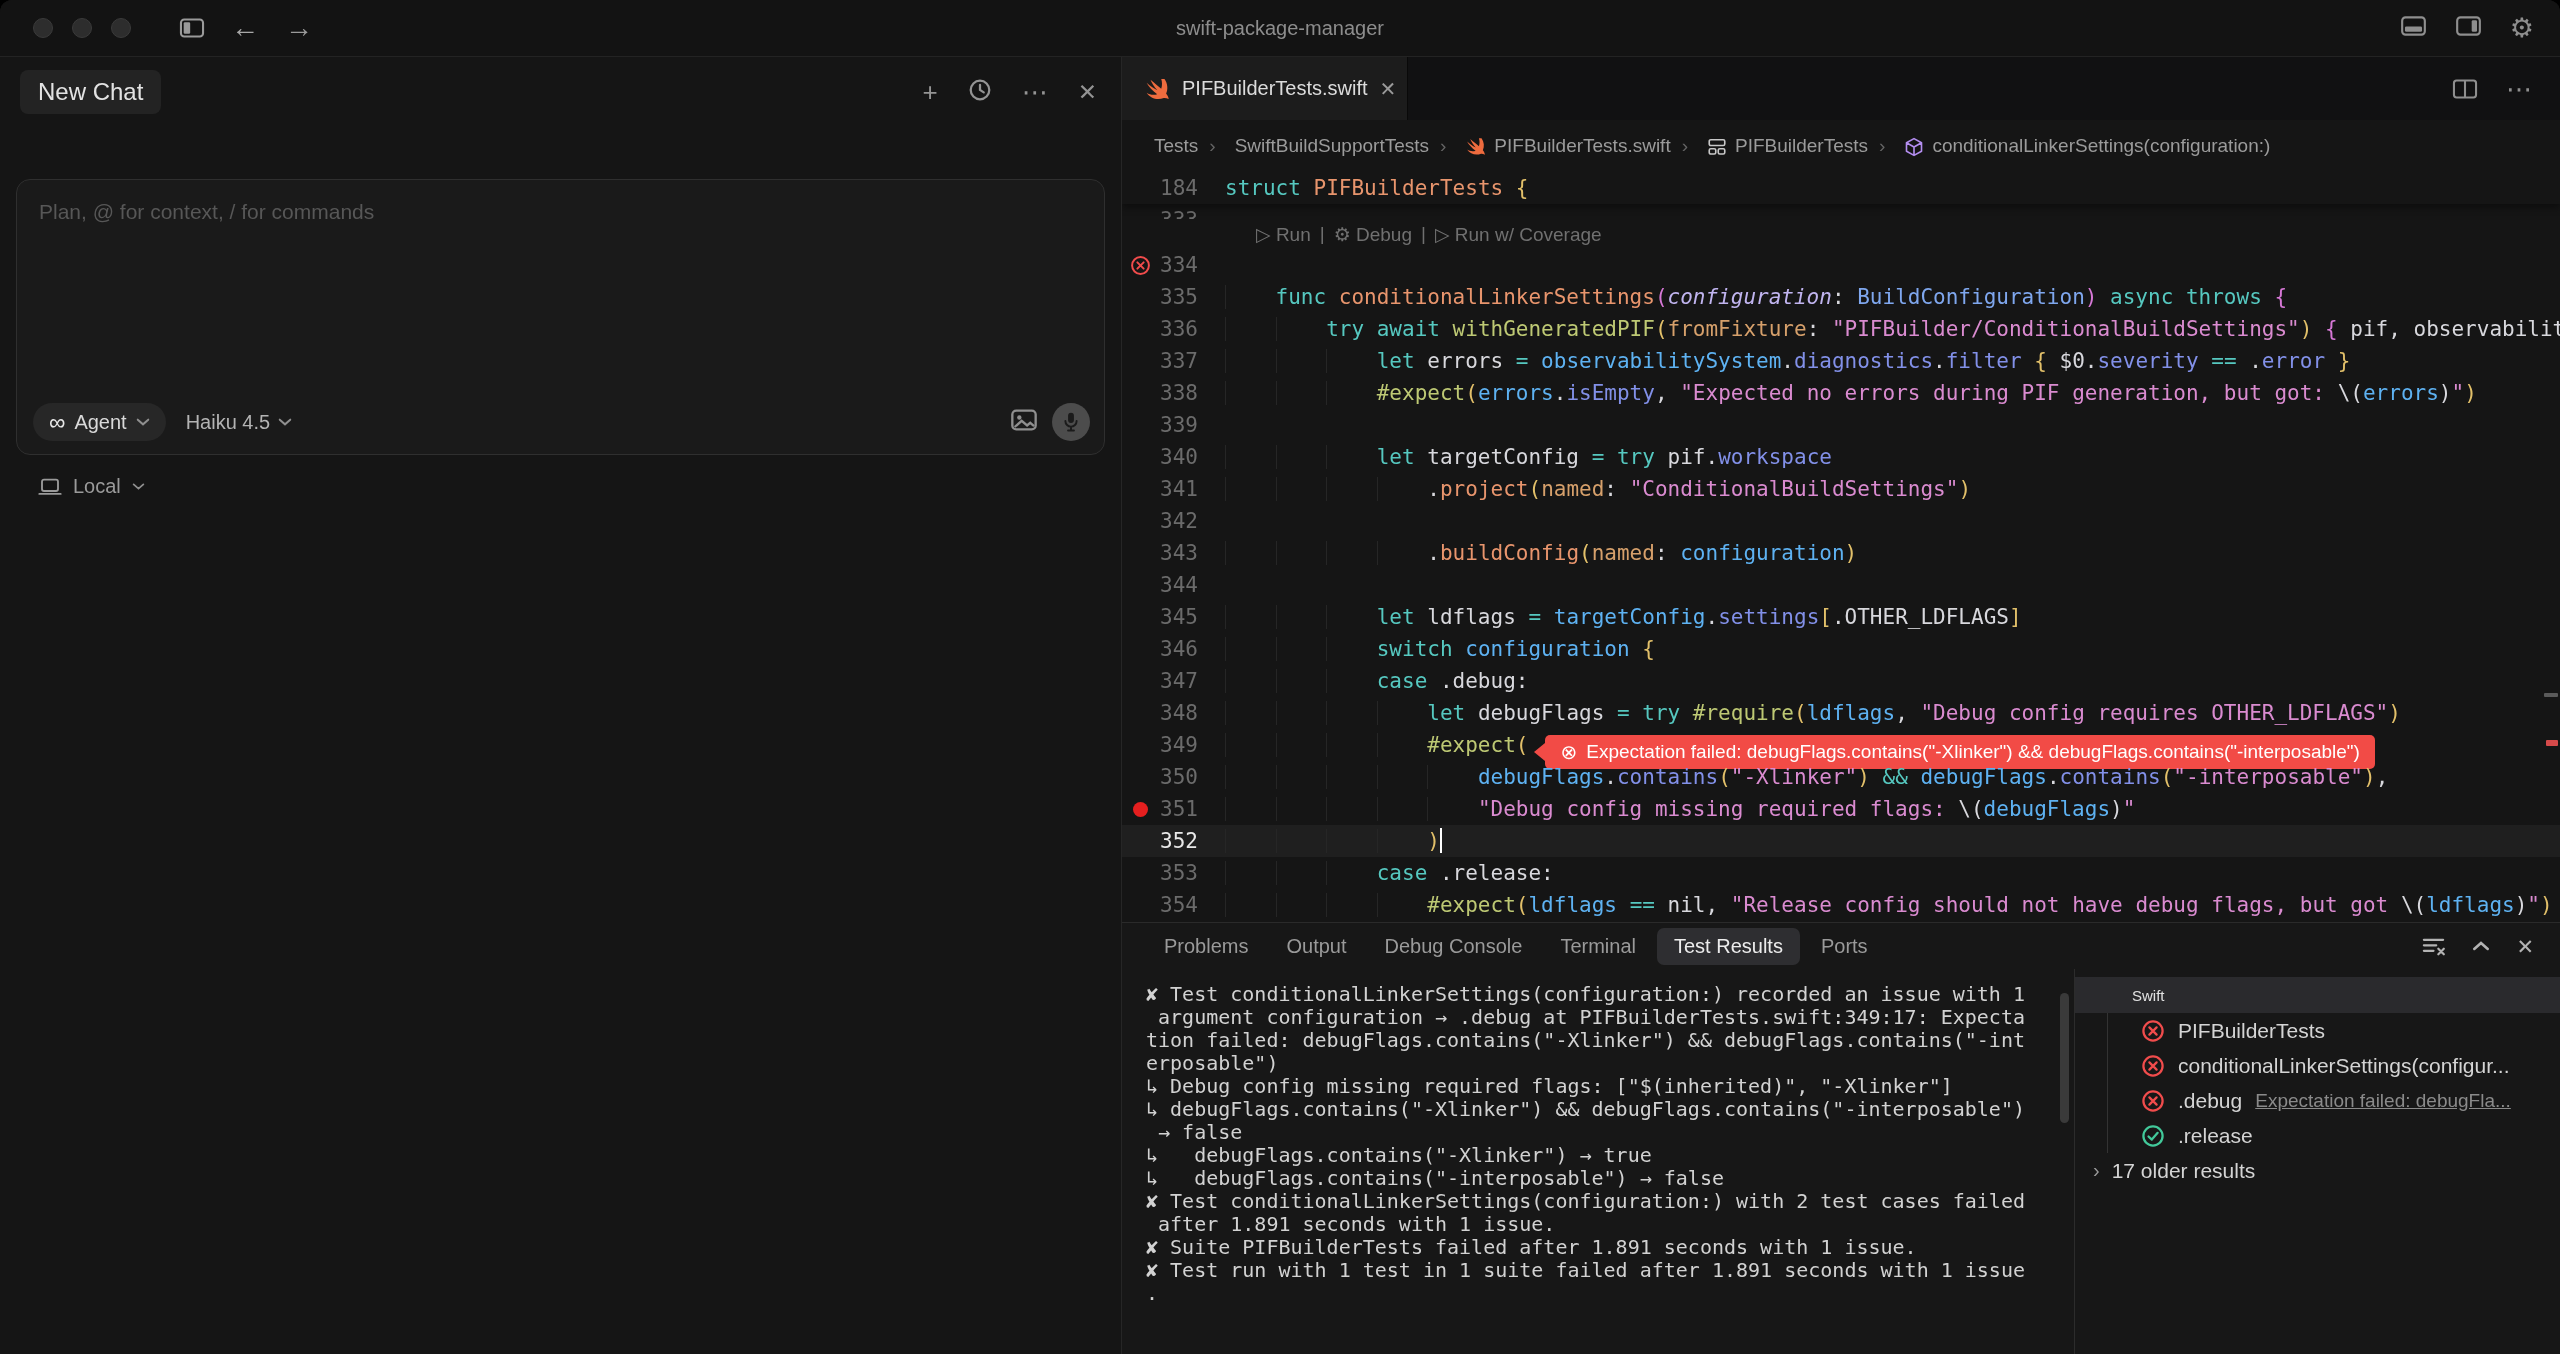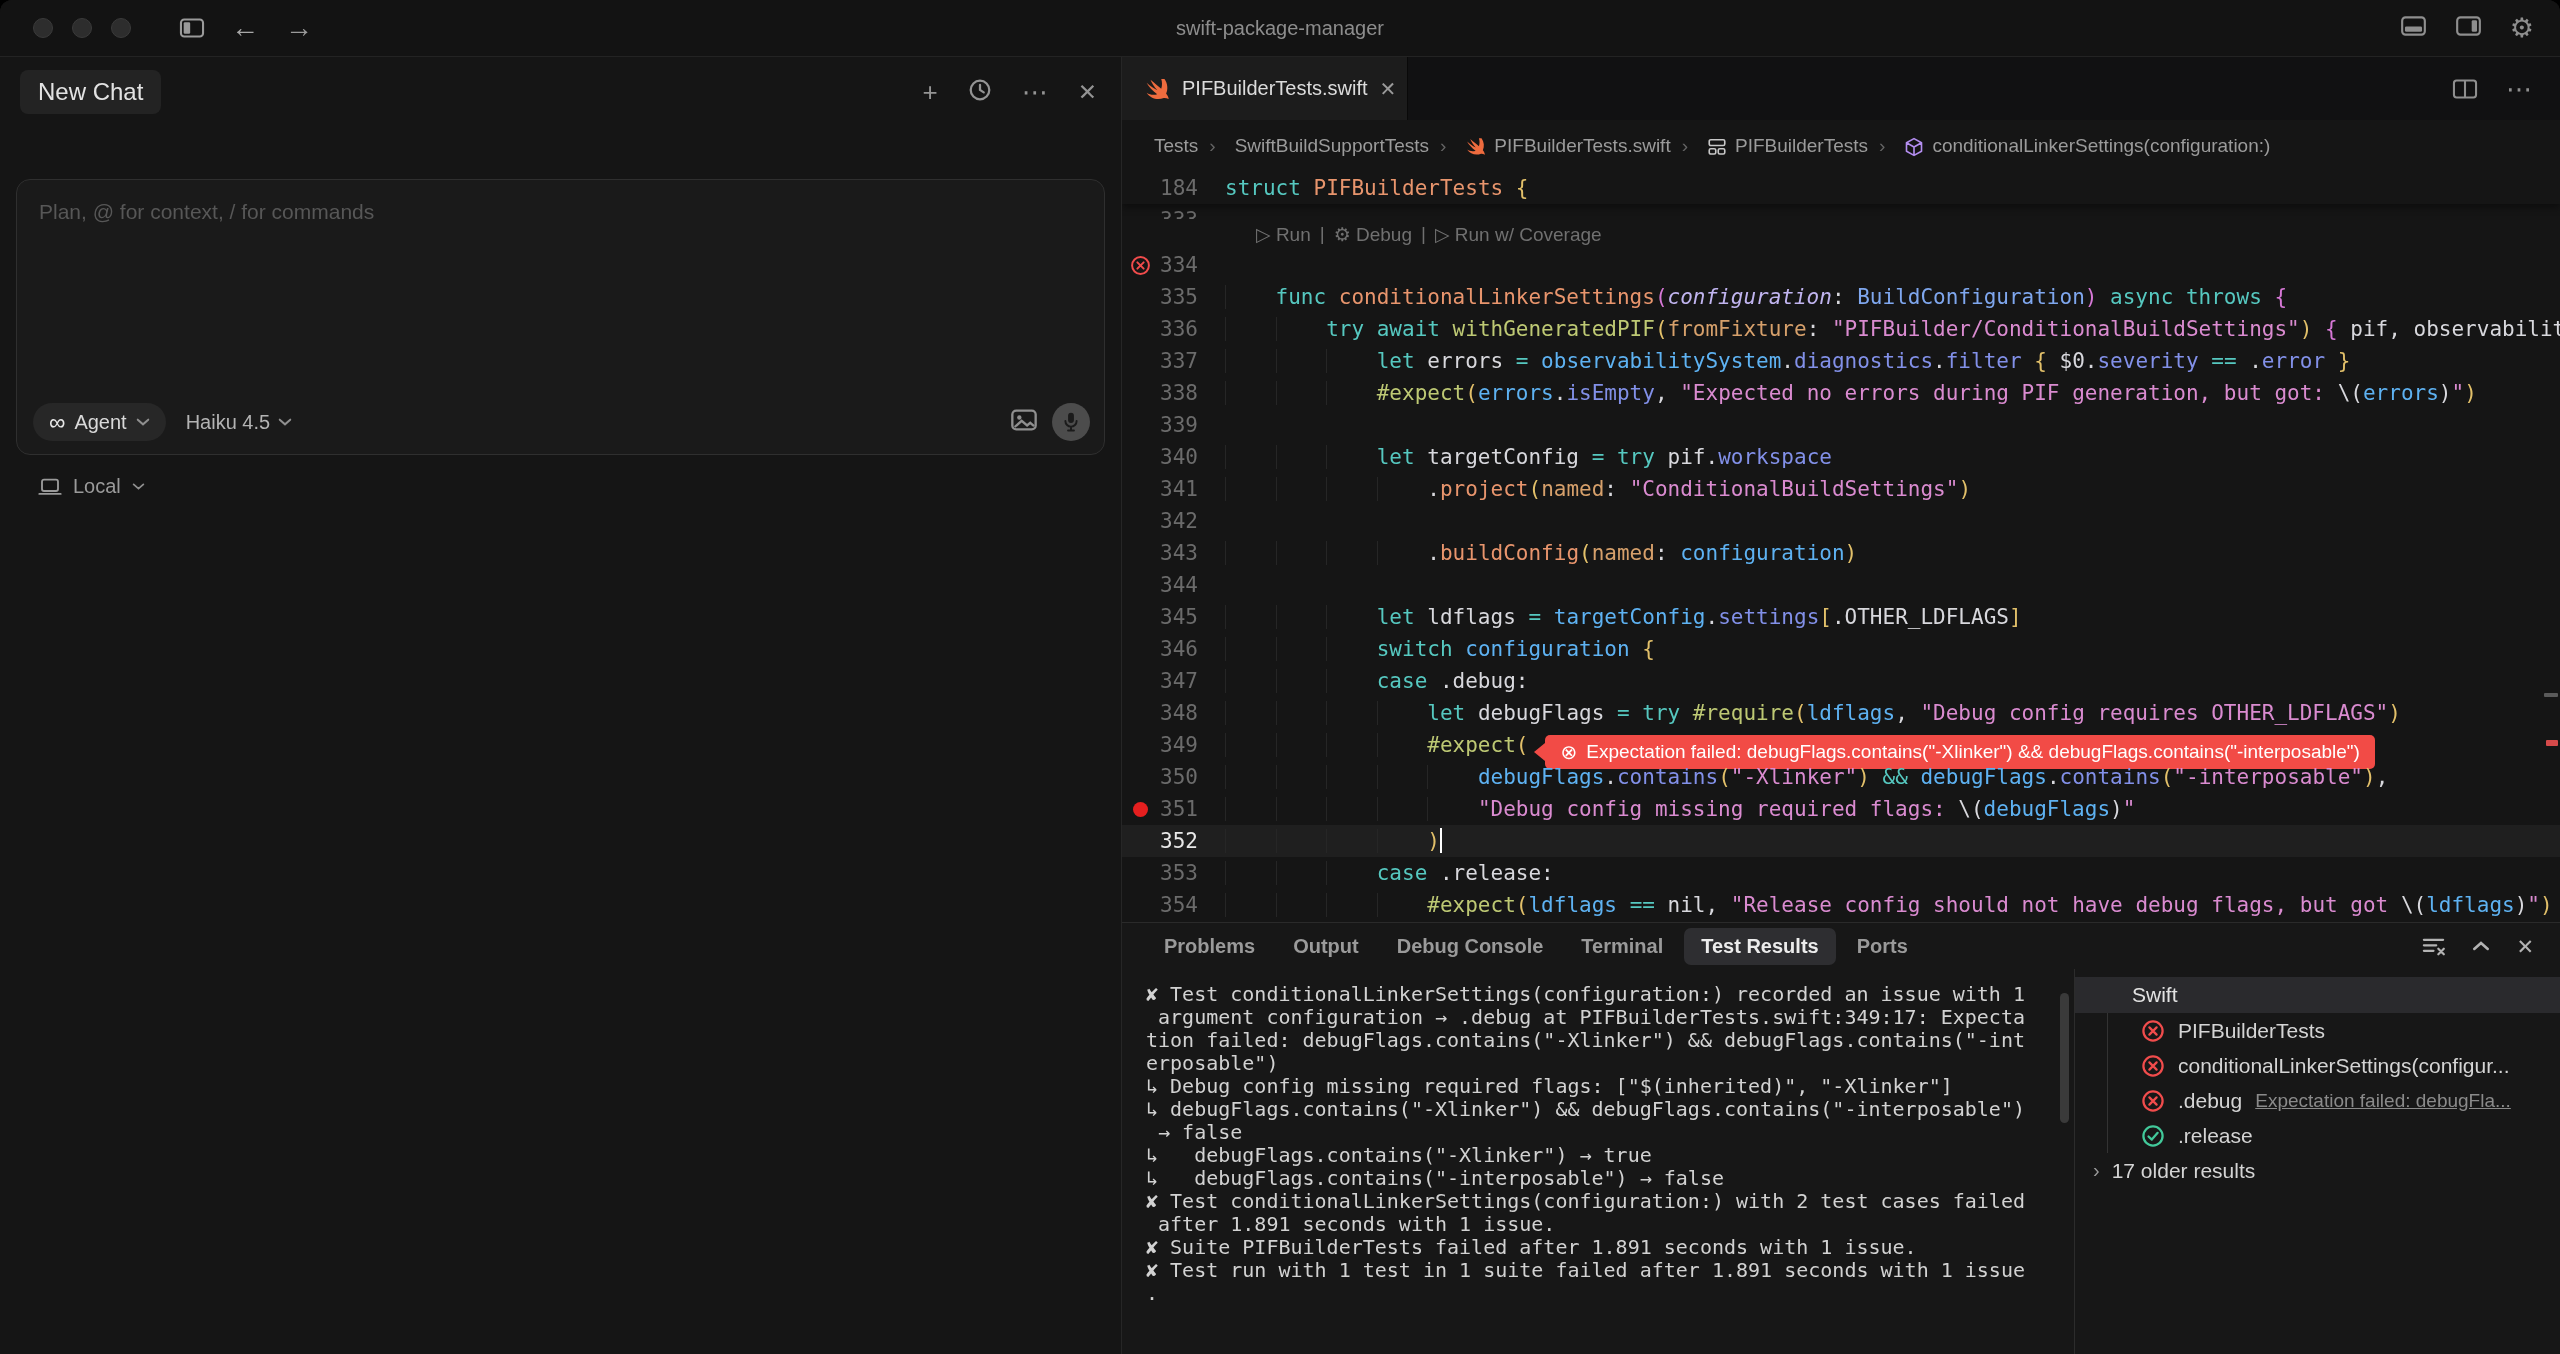--- a/index.html
+++ b/index.html
@@ -82,21 +82,21 @@
   .ptab.active{background:#2e2e31;color:#ececec;border-radius:7px;padding:7px 17px;margin:0 -17px;}
   .panel-actions{position:absolute;right:26px;display:flex;align-items:center;gap:26px;color:#b3b3b3;}
   .px{font-size:21px;line-height:1;}
   .panel-body{flex:1;display:flex;min-height:0;}
   .output{flex:1;min-width:0;padding:14px 0 0 24px;font:20px/23px "DejaVu Sans Mono","DejaVu Sans",monospace;color:#d2d2d2;overflow:hidden;position:relative;}
   .out-line{white-space:pre;}
   .out-scroll{position:absolute;right:5px;top:24px;width:9px;height:130px;border-radius:5px;background:#3a3a3a;}
 
   
   .tree{width:486px;flex:none;border-left:1px solid #2c2c2c;position:relative;padding-top:8px;}
-  .tree-header{height:36px;background:#2a2a2d;display:flex;align-items:center;padding-left:57px;color:#e2e2e2;font-size:21px;}
+  .tree-header{height:36px;background:#2a2a2d;display:flex;align-items:center;padding-left:57px;color:#e2e2e2;font-size:15px;}
   .tree-item{height:35px;display:flex;align-items:center;padding-left:66px;gap:13px;}
   .tree-label{color:#d4d4d4;font-size:21px;white-space:nowrap;}
   .tree-desc{color:#8a8a8a;font-size:19px;white-space:nowrap;overflow:hidden;text-decoration:underline;}
   .tree-more{height:35px;display:flex;align-items:center;padding-left:18px;gap:12px;}
   .tree-chev{color:#9a9a9a;font-size:20px;}
   .tree-guide{position:absolute;left:32px;width:1px;background:#333;}
   .ico{display:inline-flex;align-items:center;justify-content:center;flex:none;}
 </style>
 </head>
 <body>
@@ -451,21 +451,21 @@
               </div>
               <pre class="code-text"></pre>
             </div>
           </div>
         <div class="ruler-mark" style="top:521px;width:14px;height:4px;background:#5a5a5a;"></div>
         <div class="ruler-mark" style="top:568px;width:12px;height:6px;background:#d64a4a;"></div>
       </div>
 
       <div class="panel">
         <div class="panel-header">
-          <span id="ptabs" style="display:flex;gap:38px;align-items:center;font-weight:bold;">
+          <span id="ptabs" style="display:flex;gap:38px;align-items:center;">
               <span class="ptab">Problems</span>
               <span class="ptab">Output</span>
               <span class="ptab">Debug Console</span>
               <span class="ptab">Terminal</span>
               <span class="ptab active">Test Results</span>
               <span class="ptab">Ports</span>
             </span>
           <div class="panel-actions">
             <span class="ico">
               <svg width="25" height="22" viewBox="0 0 18 16">

